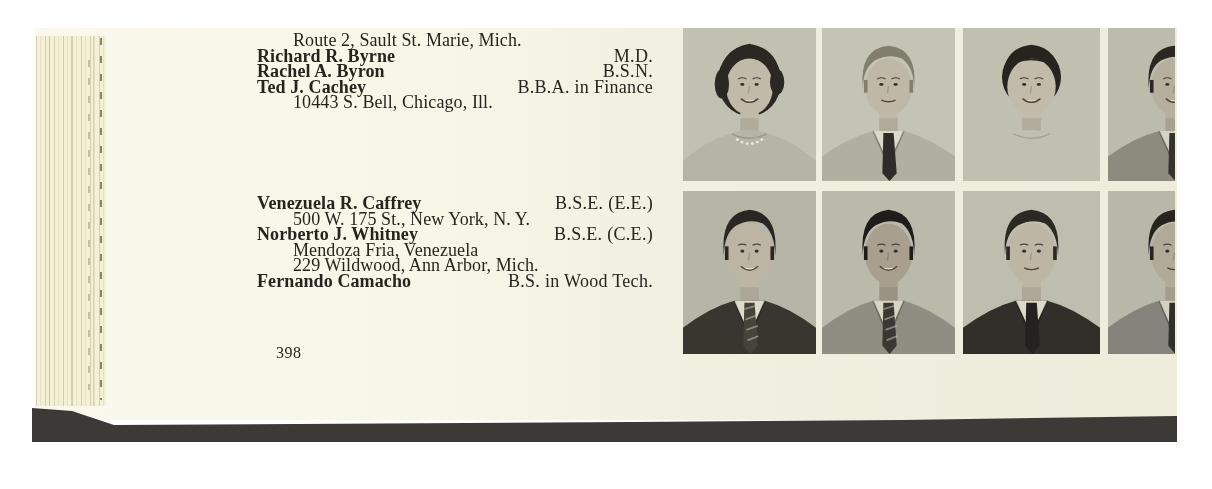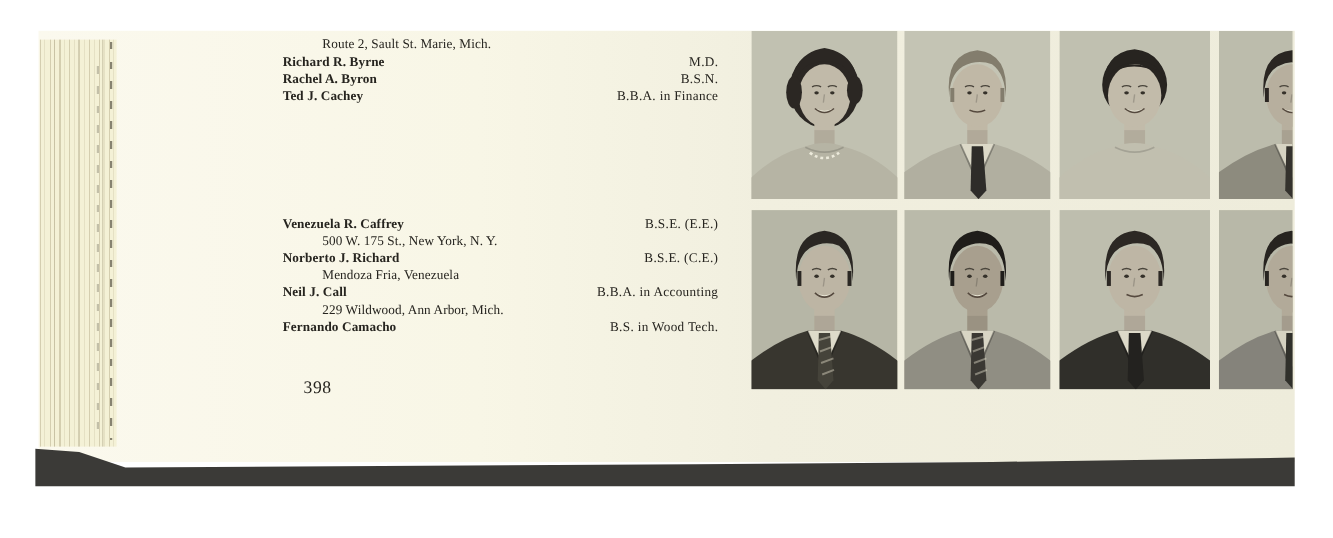--- a/index.html
+++ b/index.html
@@ -32,21 +32,21 @@
     background:repeating-linear-gradient(180deg,
       rgba(45,40,28,.55) 0 7px, transparent 7px 18px);
   }
   .edge-line.a{left:100px;top:38px;height:362px;}
   .edge-line.b{left:88px;top:60px;height:330px;opacity:.45;}
   
   .band-svg{position:absolute;left:32px;top:403px;width:1146px;height:42px;}
   
   .dir-block{
     position:absolute;left:257px;width:396px;
-    font-size:12px;line-height:15.6px;letter-spacing:.1px;
+    font-size:18px;line-height:15.6px;letter-spacing:.1px;
   }
   .dir-block.b1{top:33px;}
   .dir-block.b2{top:196px;}
   .name-row{display:flex;justify-content:space-between;align-items:baseline;}
   .nm{font-weight:bold;}
   .dg{font-weight:normal;letter-spacing:.3px;}
   .addr{padding-left:36px;}
   .page-number{
     position:absolute;left:276px;top:344px;
     font-size:16px;letter-spacing:.5px;
@@ -80,37 +80,34 @@
       <span class="dg">M.D.</span>
     </div>
     <div class="name-row">
       <span class="nm">Rachel A. Byron</span>
       <span class="dg">B.S.N.</span>
     </div>
     <div class="name-row">
       <span class="nm">Ted J. Cachey</span>
       <span class="dg">B.B.A. in Finance</span>
     </div>
+    <div class="addr">10443 S. Bell, Chicago, Ill.</div>
   </div>
 
   <div class="dir-block b2">
     <div class="name-row">
       <span class="nm">Venezuela R. Caffrey</span>
       <span class="dg">B.S.E. (E.E.)</span>
     </div>
     <div class="addr">500 W. 175 St., New York, N. Y.</div>
     <div class="name-row">
-      <span class="nm">Norberto J. Richard</span>
+      <span class="nm">Norberto J. Whitney</span>
       <span class="dg">B.S.E. (C.E.)</span>
     </div>
     <div class="addr">Mendoza Fria, Venezuela</div>
-    <div class="name-row">
-      <span class="nm">Neil J. Call</span>
-      <span class="dg">B.B.A. in Accounting</span>
-    </div>
     <div class="addr">229 Wildwood, Ann Arbor, Mich.</div>
     <div class="name-row">
       <span class="nm">Fernando Camacho</span>
       <span class="dg">B.S. in Wood Tech.</span>
     </div>
   </div>
 
   <div class="page-number">398</div>
 
   <div class="photo-cell row-1 col-1" aria-label="young woman with short dark curled hair, light sweater and necklace, smiling" title="young woman with short dark curled hair, light sweater and necklace, smiling">

